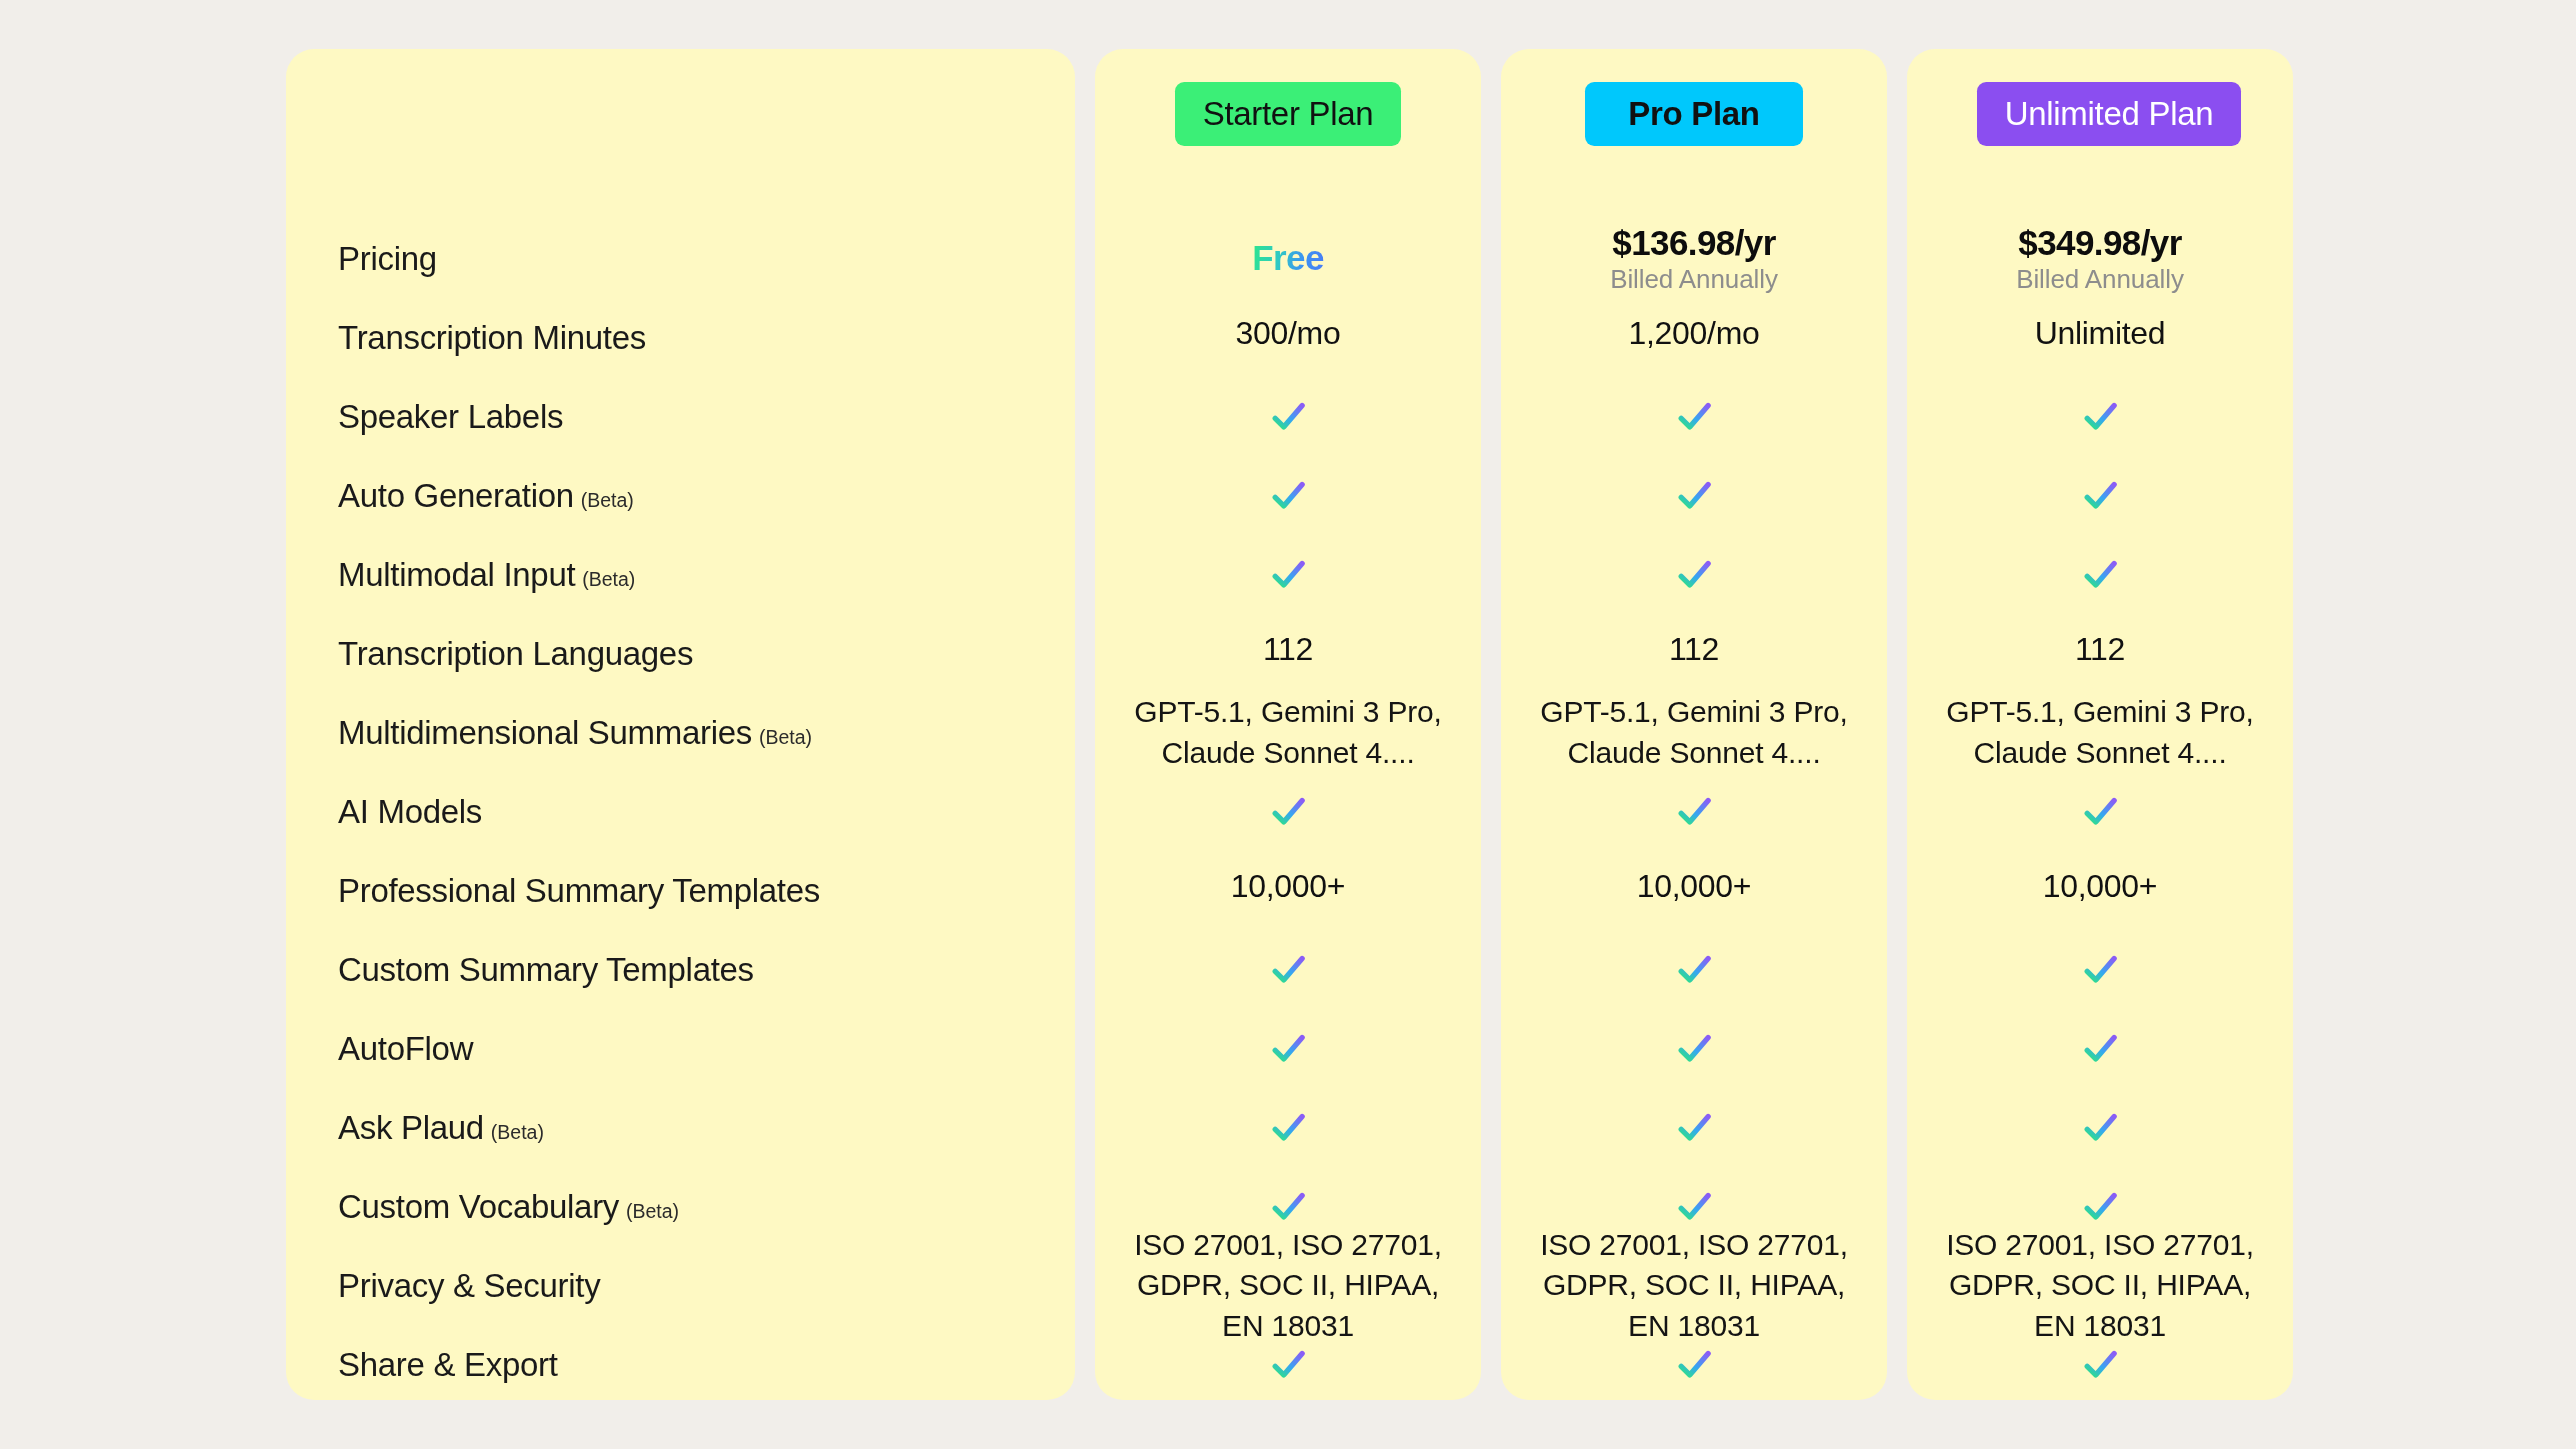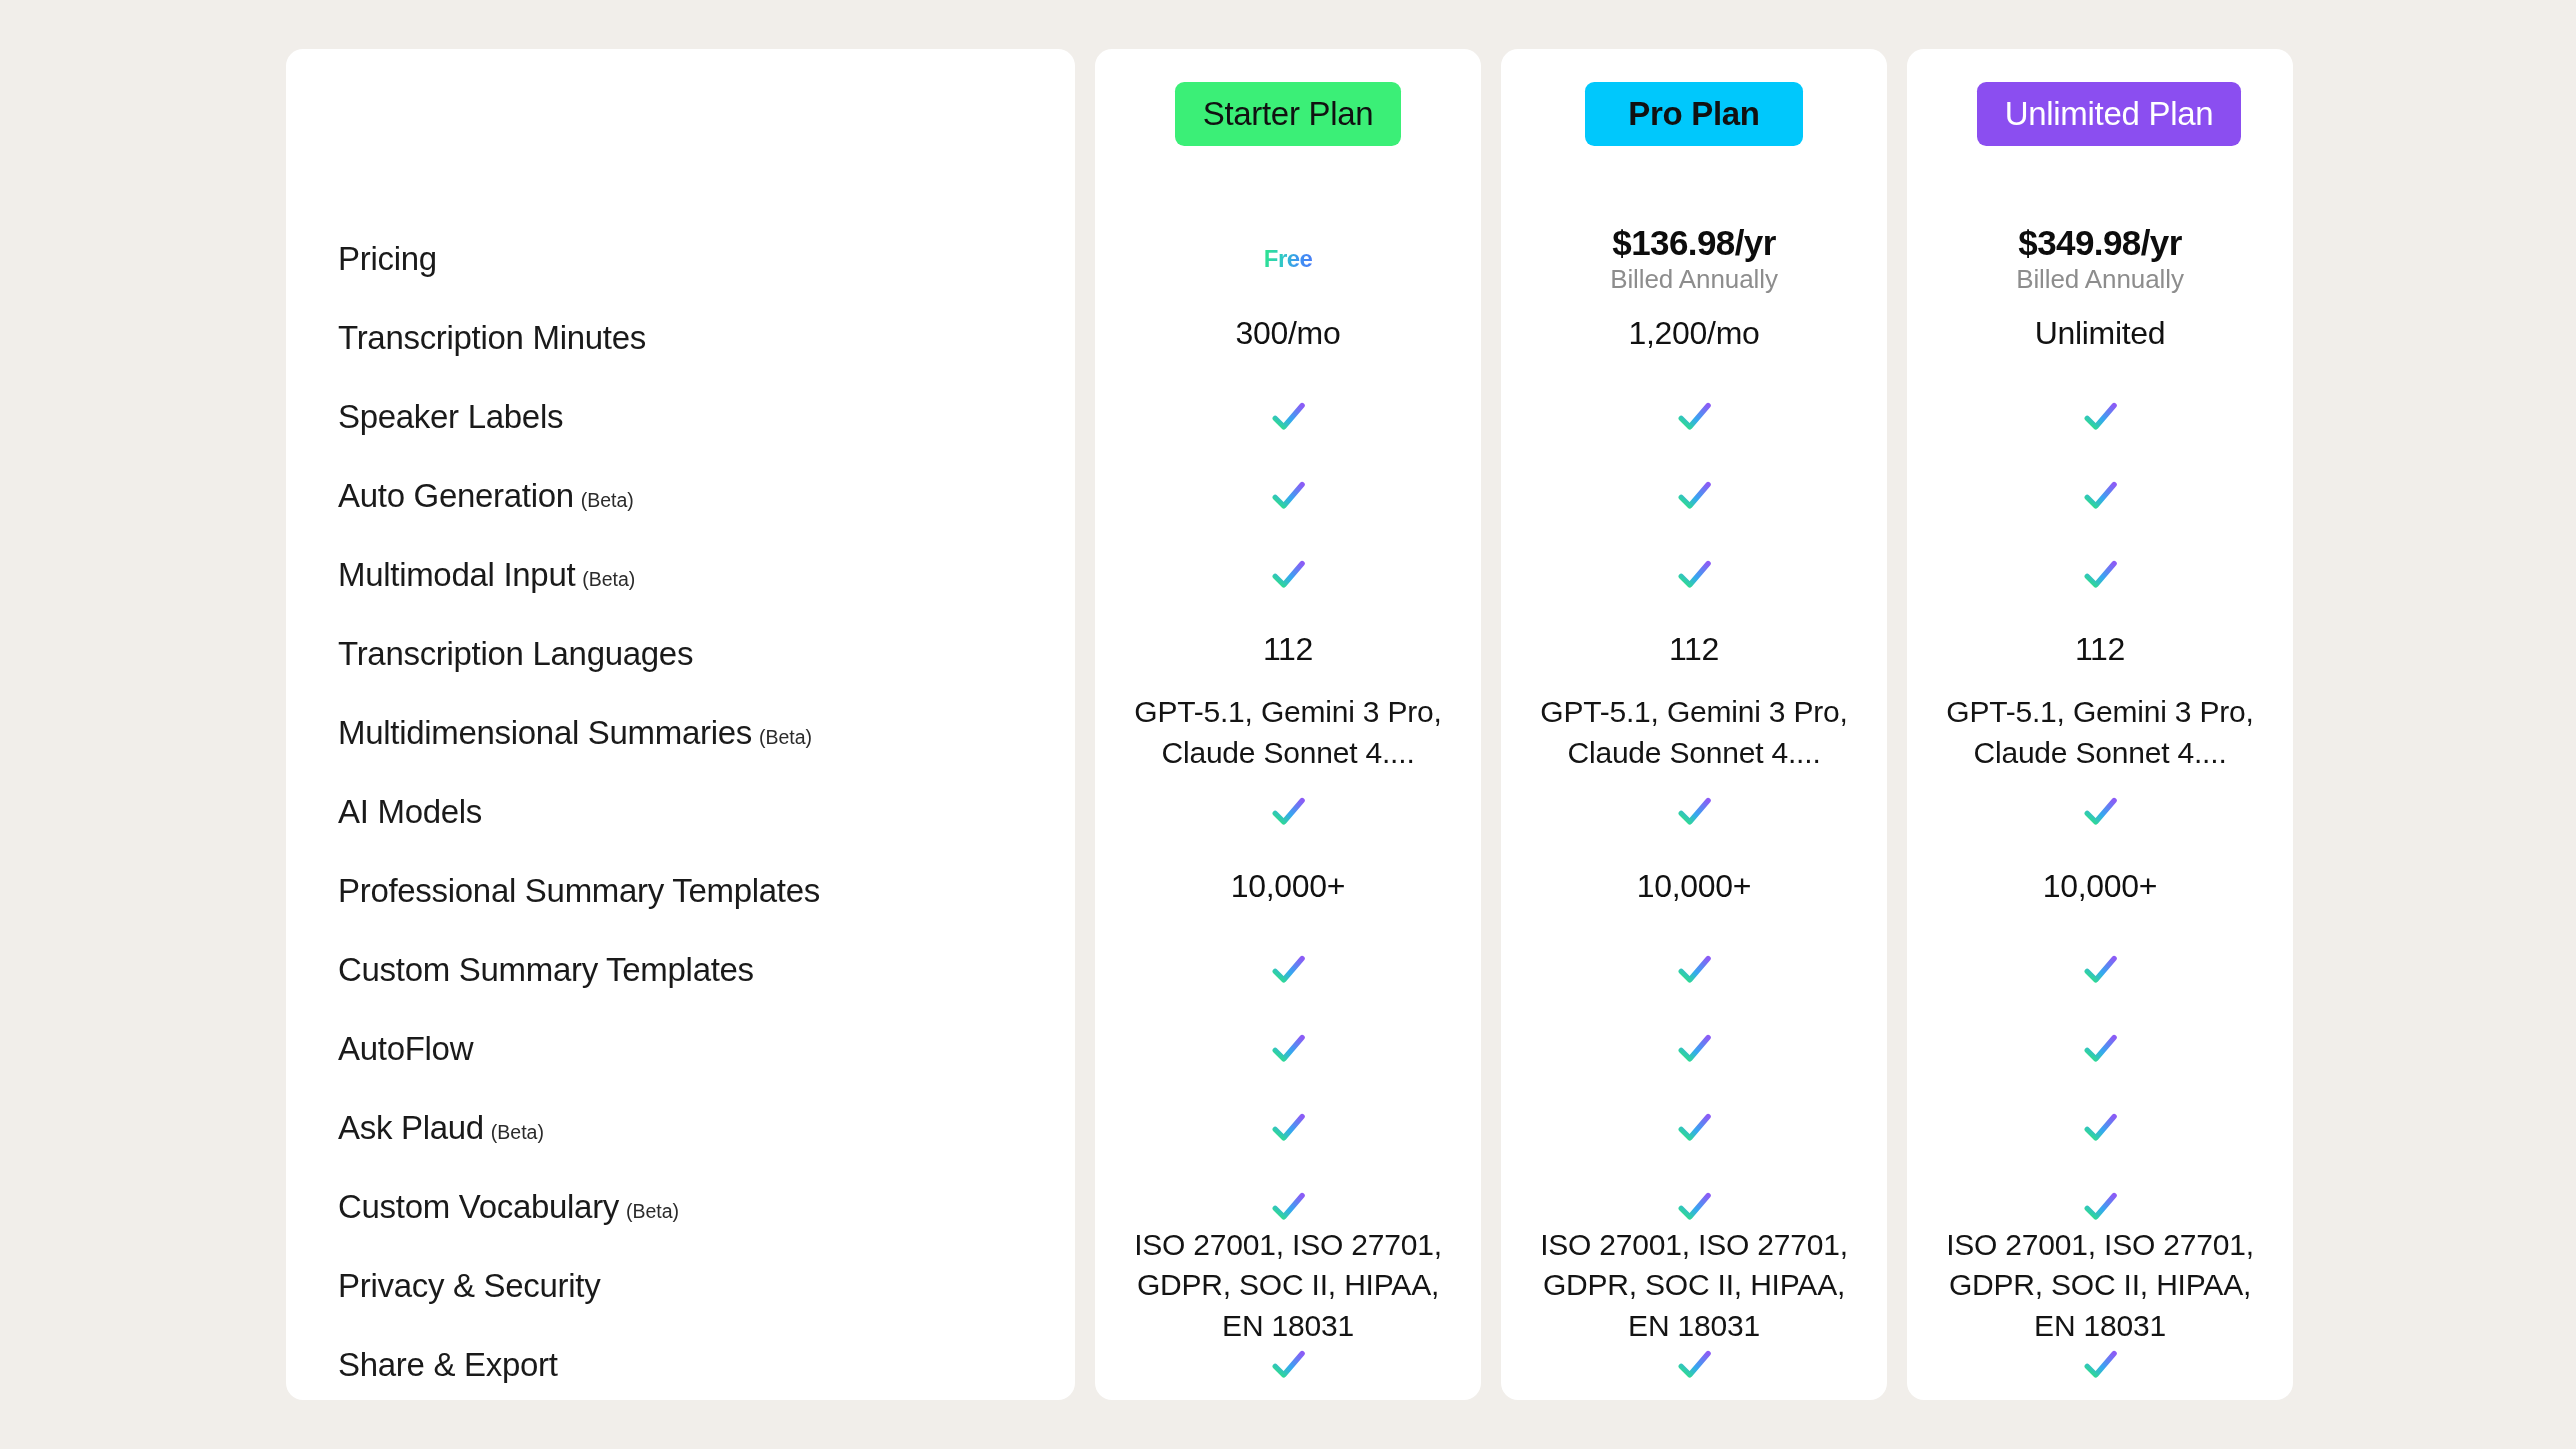--- a/index.html
+++ b/index.html
@@ -25,22 +25,22 @@
     left: 286px;
     top: 49px;
     width: 2004px;
     height: 1351px;
     display: flex;
     gap: 20px;
   }
 
   
   .card {
-    background: #ffffff;
-    border-radius: 17px;
+    background: #fef9c3;
+    border-radius: 28px;
     position: relative;
   }
 
   .features-card {
     width: 789px;
     flex: 0 0 789px;
     text-align: center;
   }
 
   .plan-card {
@@ -111,21 +111,21 @@
 
   
   .val-price {
     font-size: 35px;
     font-weight: 700;
     color: #0d0d0d;
     letter-spacing: -0.6px;
     line-height: 1.05;
   }
   .val-free {
-    font-size: 24px;
+    font-size: 35px;
     font-weight: 700;
     letter-spacing: -0.6px;
     line-height: 1.05;
     background: linear-gradient(100deg, #2ee68a 0%, #2fc9c4 38%, #3c93f2 70%, #4a7cf5 100%);
     -webkit-background-clip: text;
     background-clip: text;
     color: transparent;
     text-decoration: underline;
     -webkit-text-fill-color: transparent;
   }

